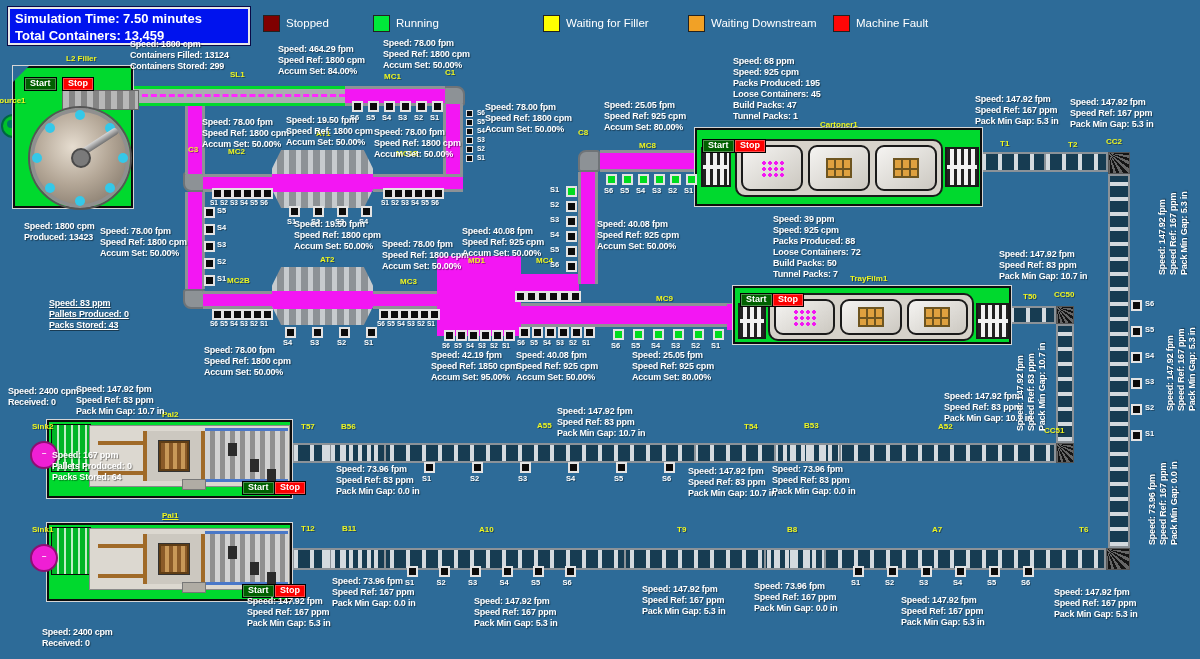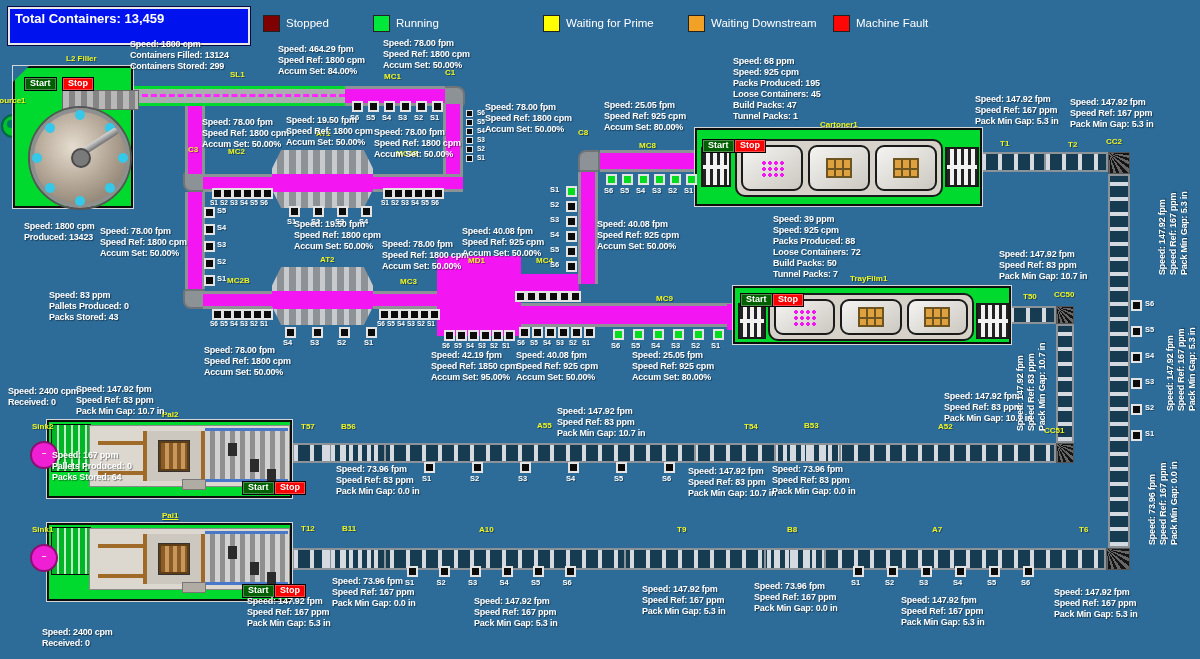--- a/index.html
+++ b/index.html
@@ -61,34 +61,35 @@
   .sink{position:absolute;width:24px;height:24px;border-radius:50%;border:2px solid #8d0f72;color:#fff;font-size:8px;font-weight:bold;text-align:center;line-height:22px;z-index:25}
   .srccirc{position:absolute;width:20px;height:20px;border-radius:50%;background:#00c22a;border:2px solid #064;z-index:5}
   .srccirc::after{content:"";position:absolute;left:4px;top:4px;width:8px;height:8px;border-radius:50%;background:#076}
 </style>
 </head>
 <body>
 
 <div id="stage">
 
   <div class="hdr">
+    <div>Simulation Time: 7.50 minutes</div>
     <div>Total Containers: 13,459</div>
   </div>
 
   <div class="lg-item" style="left:263px">
       <span class="lg-sq" style="background: rgb(127, 0, 0);"></span>
       <span>Stopped</span>
     </div>
   <div class="lg-item" style="left:373px">
       <span class="lg-sq" style="background: rgb(0, 233, 58);"></span>
       <span>Running</span>
     </div>
   <div class="lg-item" style="left:543px">
       <span class="lg-sq" style="background: rgb(255, 255, 0);"></span>
-      <span>Waiting for Prime</span>
+      <span>Waiting for Filler</span>
     </div>
   <div class="lg-item" style="left:688px">
       <span class="lg-sq" style="background: rgb(241, 161, 38);"></span>
       <span>Waiting Downstream</span>
     </div>
   <div class="lg-item" style="left:833px">
       <span class="lg-sq" style="background: rgb(255, 7, 7);"></span>
       <span>Machine Fault</span>
     </div>
 
@@ -382,21 +383,21 @@
         <div>Packs Produced: 88</div>
         <div>Loose Containers: 72</div>
         <div>Build Packs: 50</div>
         <div>Tunnel Packs: 7</div>
       </div>
       <div class="info" style="left: 999px; top: 249px;">
         <div>Speed: 147.92 fpm</div>
         <div>Speed Ref: 83 ppm</div>
         <div>Pack Min Gap: 10.7 in</div>
       </div>
-      <div class="info" style="left: 49px; top: 290px;">
+      <div class="info" style="left: 49px; top: 298px; text-decoration: underline;">
         <div>Speed: 83 ppm</div>
         <div>Pallets Produced: 0</div>
         <div>Packs Stored: 43</div>
       </div>
       <div class="info" style="left: 204px; top: 345px;">
         <div>Speed: 78.00 fpm</div>
         <div>Speed Ref: 1800 cpm</div>
         <div>Accum Set: 50.00%</div>
       </div>
       <div class="info" style="left: 431px; top: 350px;">

